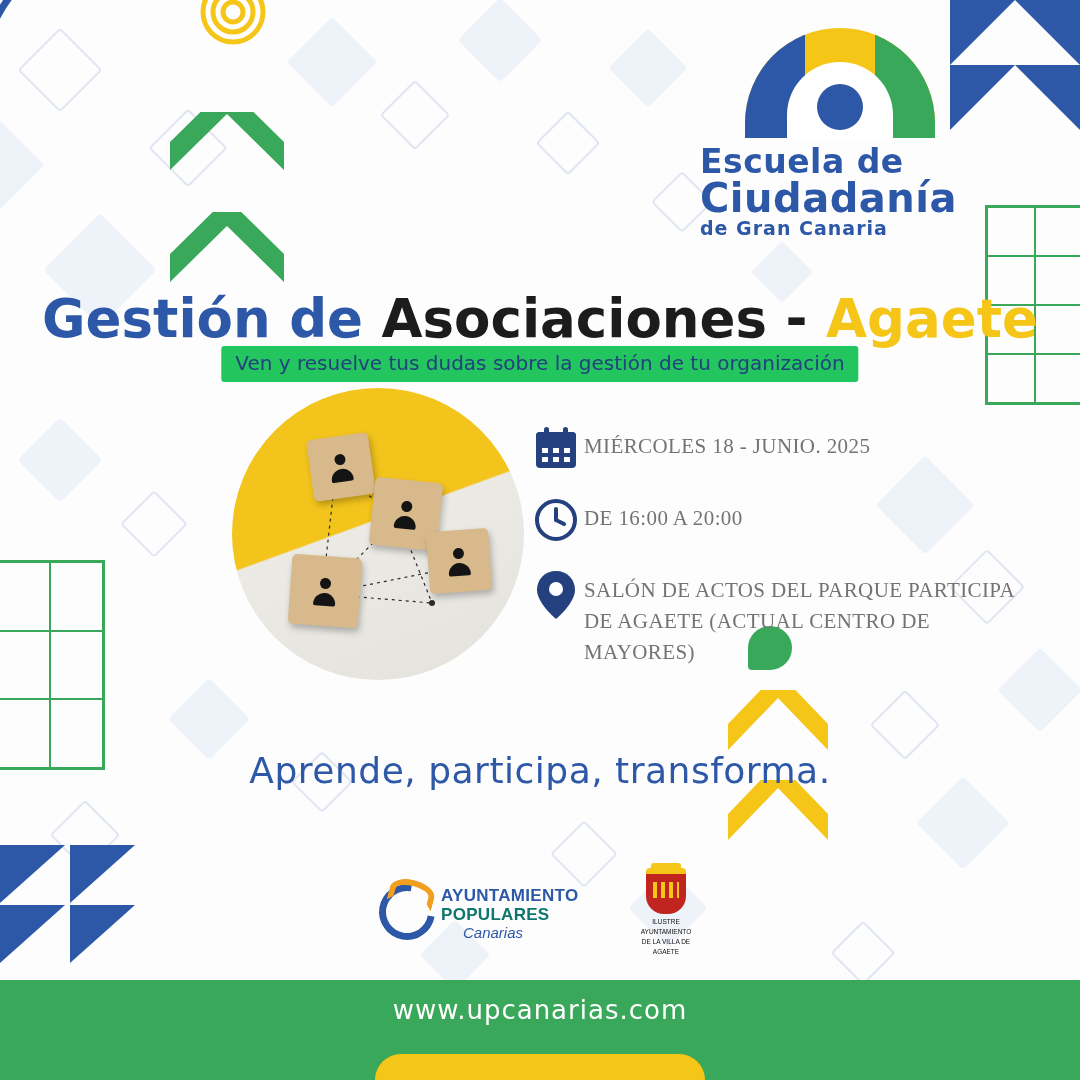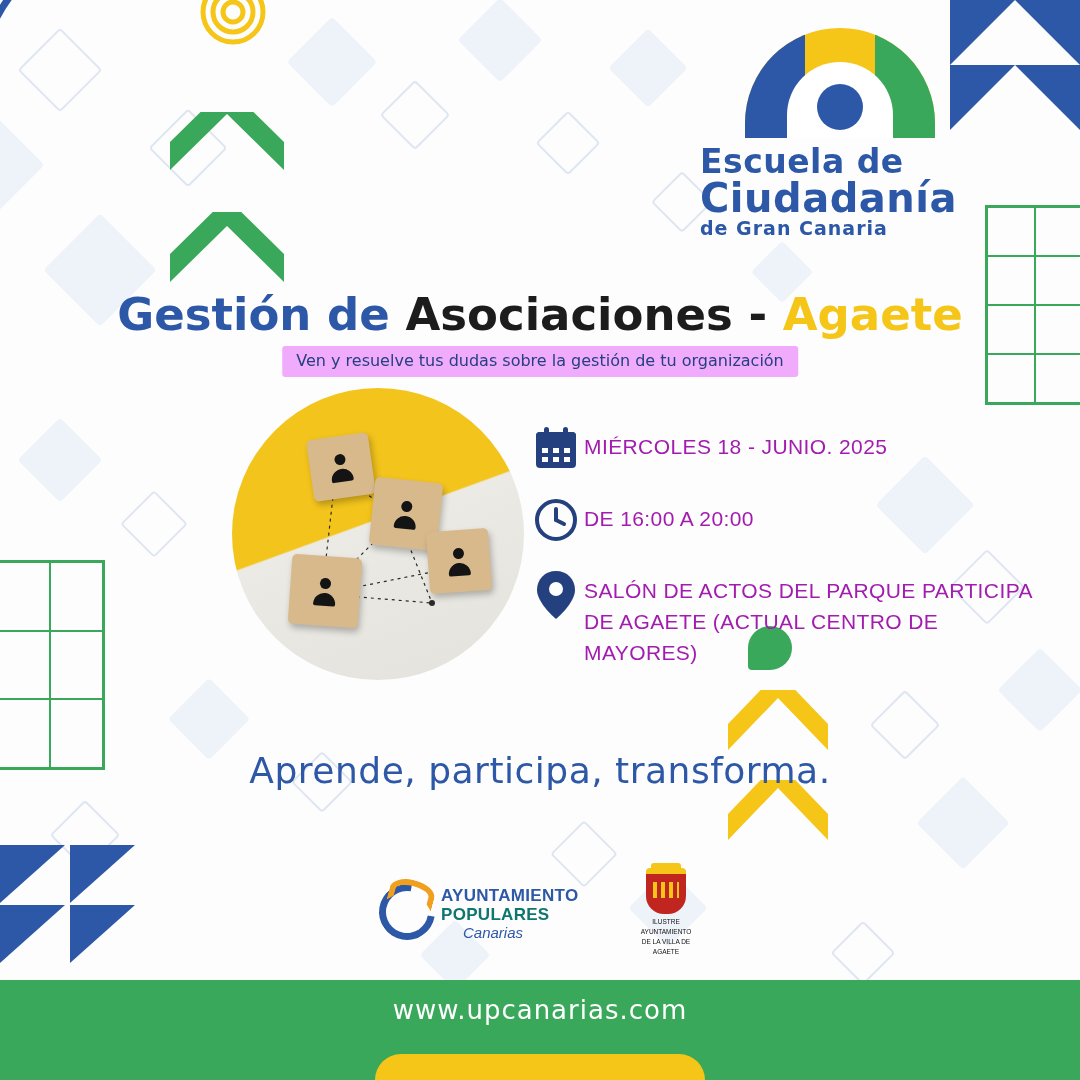--- a/index.html
+++ b/index.html
@@ -74,34 +74,34 @@
   }
   .logo-l1 { font-size: 33px; line-height: 36px; }
   .logo-l2 { font-size: 40px; line-height: 36px; }
   .logo-l3 { font-size: 19px; line-height: 24px; letter-spacing: 1px; }
 
   
   .headline {
     position: absolute; top: 288px; left: 0; width: 1080px;
     text-align: center;
     font-family: "DejaVu Sans", sans-serif;
-    font-size: 45px;
+    font-size: 53px;
     font-weight: bold;
     white-space: nowrap;
   }
   .h-blue { color: #2d58a7; }
   .h-dark { color: #1c1c1c; }
   .h-yellow { color: #f5c518; }
 
   .subline {
     position: absolute; top: 346px; left: 50%; transform: translateX(-50%);
-    background: #f0abfc;
+    background: #22c55e;
     color: #24407e;
     font-family: "DejaVu Sans", sans-serif;
-    font-size: 16px;
+    font-size: 20px;
     padding: 5px 14px 7px;
     border-radius: 3px;
     white-space: nowrap;
   }
 
   
   .photo {
     position: absolute; left: 232px; top: 388px; width: 292px; height: 292px;
     border-radius: 50%;
     background: linear-gradient(160deg,#f3c41c 0%,#f3c41c 46%,#eceae4 46.5%,#e4e2dc 100%);
@@ -129,22 +129,22 @@
   .cube .glyph .body {
     position: absolute; left: 50%; bottom: 0; transform: translateX(-50%);
     width: 22px; height: 13px; border-radius: 11px 11px 2px 2px; background: #141414;
   }
 
   
   .details { position: absolute; left: 528px; top: 425px; width: 520px; }
   .row { display: flex; align-items: flex-start; margin-bottom: 26px; }
   .row .ico { width: 56px; flex: 0 0 56px; display: flex; justify-content: center; }
   .row .txt {
-    color: #a21caf;
-    font-family: Liberation Sans, sans-serif;
+    color: #737373;
+    font-family: Liberation Serif, serif;
     font-size: 21px;
     line-height: 31px;
     letter-spacing: .4px;
     padding-top: 6px;
   }
 
   .tagline {
     position: absolute; top: 750px; left: 0; width: 1080px;
     text-align: center;
     color: #2d58a7;

